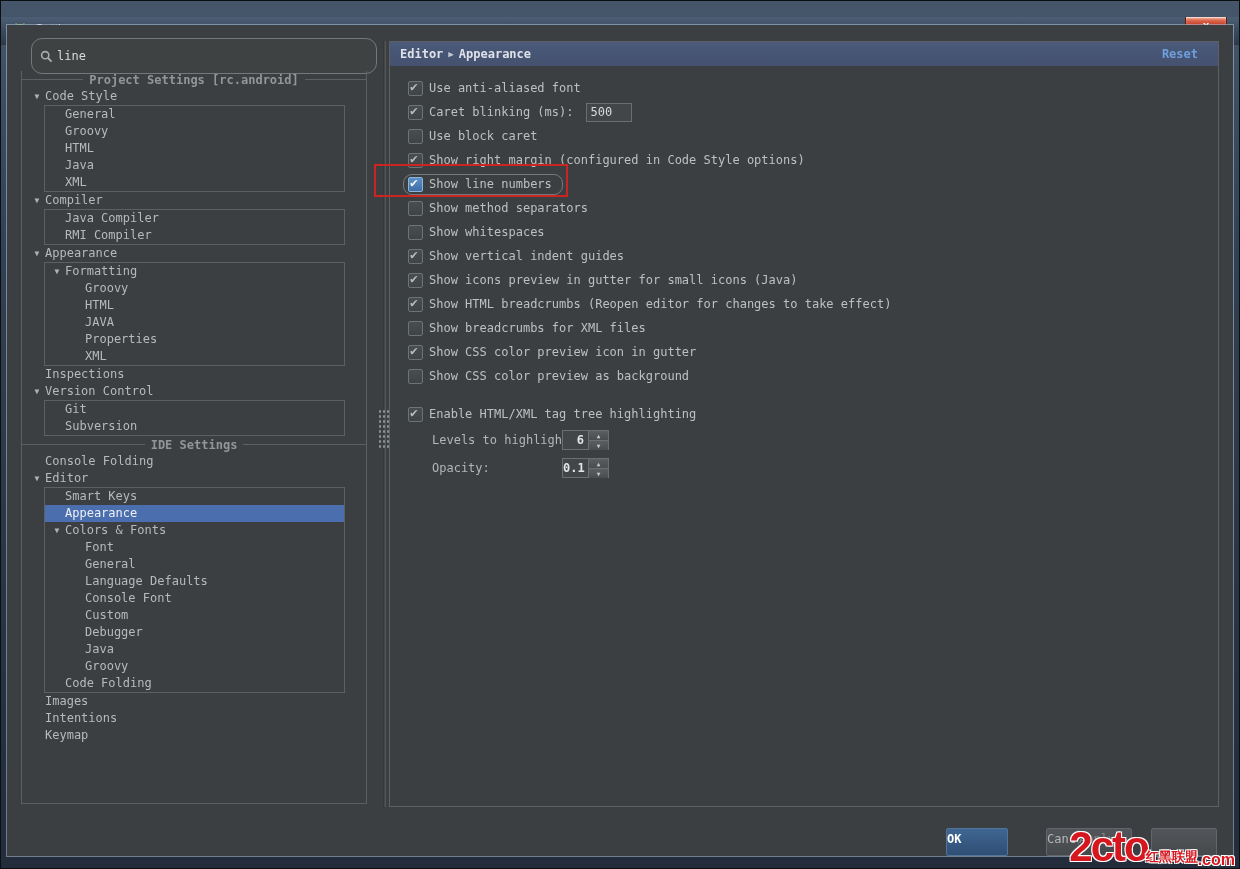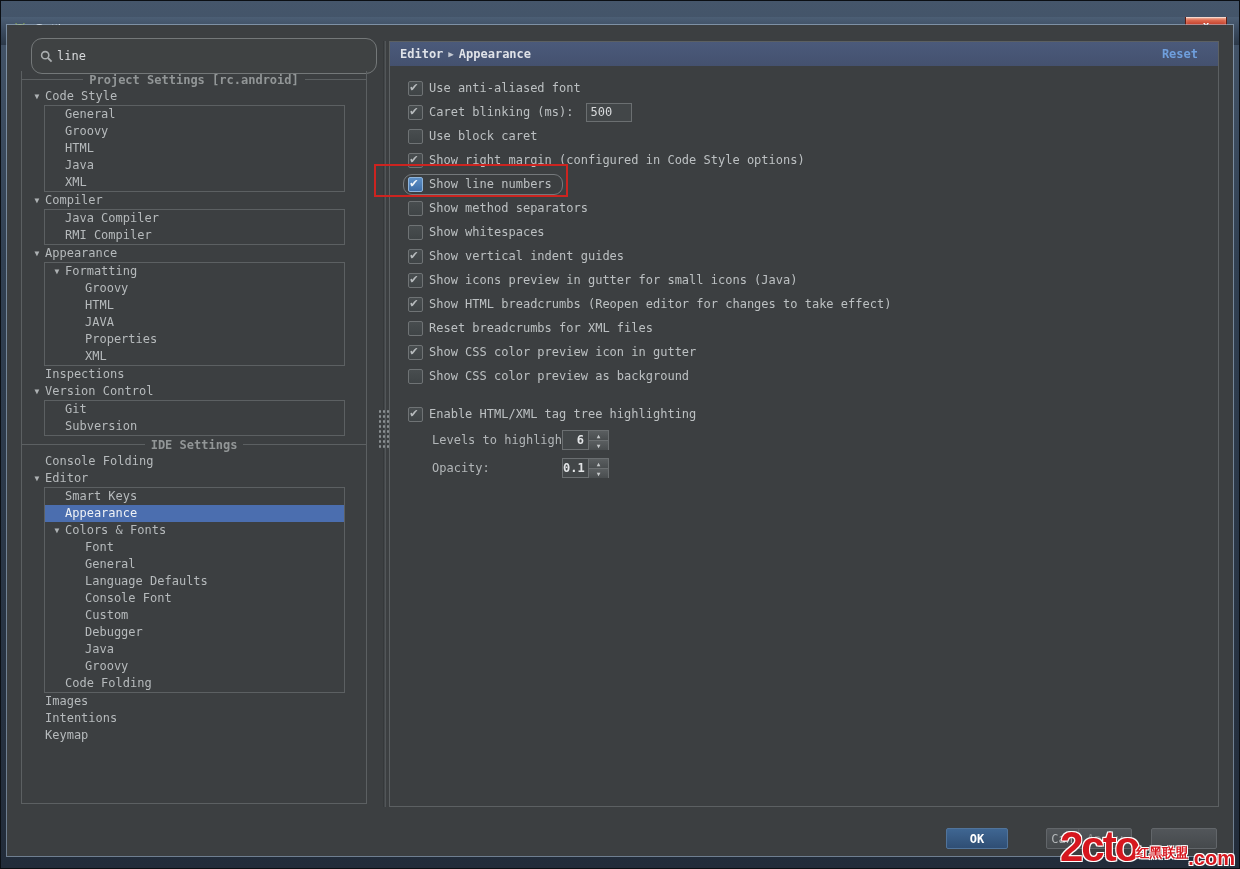--- a/index.html
+++ b/index.html
@@ -101,39 +101,39 @@
     flex-direction:column; }
   .spin-btns span { flex:1; background:linear-gradient(#5a5e60,#494d4f); color:#c6c9cb;
     font-size:6px; text-align:center; line-height:9px; }
   .spin-btns span + span { border-top:1px solid #6b6f71; }
 
   
   .annotation { position:absolute; left:367px; top:139px; width:194px; height:33px;
     border:2px solid #cc2420; z-index:40; }
 
   
-  .btn { position:absolute; top:803px; height:21px; border:1px solid #62666a;
+  .btn { position:absolute; top:803px; height:28px; border:1px solid #62666a;
     background:linear-gradient(#52565a,#45494c); color:#b4b8ba; font:12px "DejaVu Sans Mono", monospace;
-    text-align:center; line-height:21px; border-radius:2px; cursor:pointer; }
+    line-height:21px; border-radius:2px; cursor:pointer; }
   .btn-ok { left:939px; width:62px; background:linear-gradient(#3f6692,#2f4e74);
     border-color:#51749b; color:#fff; font-weight:bold; }
   .btn-cancel { left:1039px; width:54px; }
   .btn-apply { left:1071px; width:54px; color:#84888a; }
   .btn-help { left:1144px; width:66px; color:#84888a; }
 
   
   .watermark { position:absolute; right:4px; bottom:0px; z-index:60; display:flex;
     align-items:flex-end; font-family:"Liberation Sans", sans-serif; line-height:1;
     pointer-events:none; }
   .wm-main { font-size:42px; font-weight:bold; color:#d6171f; letter-spacing:-2px;
     text-shadow:-1px -1px 0 #fff,1px -1px 0 #fff,-1px 1px 0 #fff,1px 1px 0 #fff; }
   .wm-col { display:flex; flex-direction:row; align-items:flex-start; margin-left:-2px; }
   .wm-cjk { font-size:13px; font-weight:bold; color:#d6171f;
     text-shadow:-1px -1px 0 #fff,1px -1px 0 #fff,-1px 1px 0 #fff,1px 1px 0 #fff; }
-  .wm-suffix { font-size:20px; font-weight:bold; color:#d6171f; margin-top:2px;
+  .wm-suffix { font-size:16px; font-weight:bold; color:#d6171f; margin-top:2px;
     text-shadow:-1px -1px 0 #fff,1px -1px 0 #fff,-1px 1px 0 #fff,1px 1px 0 #fff; }
 </style>
 </head>
 <body>
 
 <div class="window">
 
   <div class="titlebar">
     <svg class="win-icon" viewBox="0 0 16 16">
       <path d="M3.5 7a4.5 3.8 0 0 1 9 0z" fill="#a4c639"></path>
@@ -344,21 +344,21 @@
           <div class="opt-row">
             <div class="cbx checked"></div>
             <span class="opt-label">Show icons preview in gutter for small icons (Java)</span>
           </div>
           <div class="opt-row">
             <div class="cbx checked"></div>
             <span class="opt-label">Show HTML breadcrumbs (Reopen editor for changes to take effect)</span>
           </div>
           <div class="opt-row">
             <div class="cbx"></div>
-            <span class="opt-label">Reset breadcrumbs for XML files</span>
+            <span class="opt-label">Show breadcrumbs for XML files</span>
           </div>
           <div class="opt-row">
             <div class="cbx checked"></div>
             <span class="opt-label">Show CSS color preview icon in gutter</span>
           </div>
           <div class="opt-row">
             <div class="cbx"></div>
             <span class="opt-label">Show CSS color preview as background</span>
           </div>
         </div>

